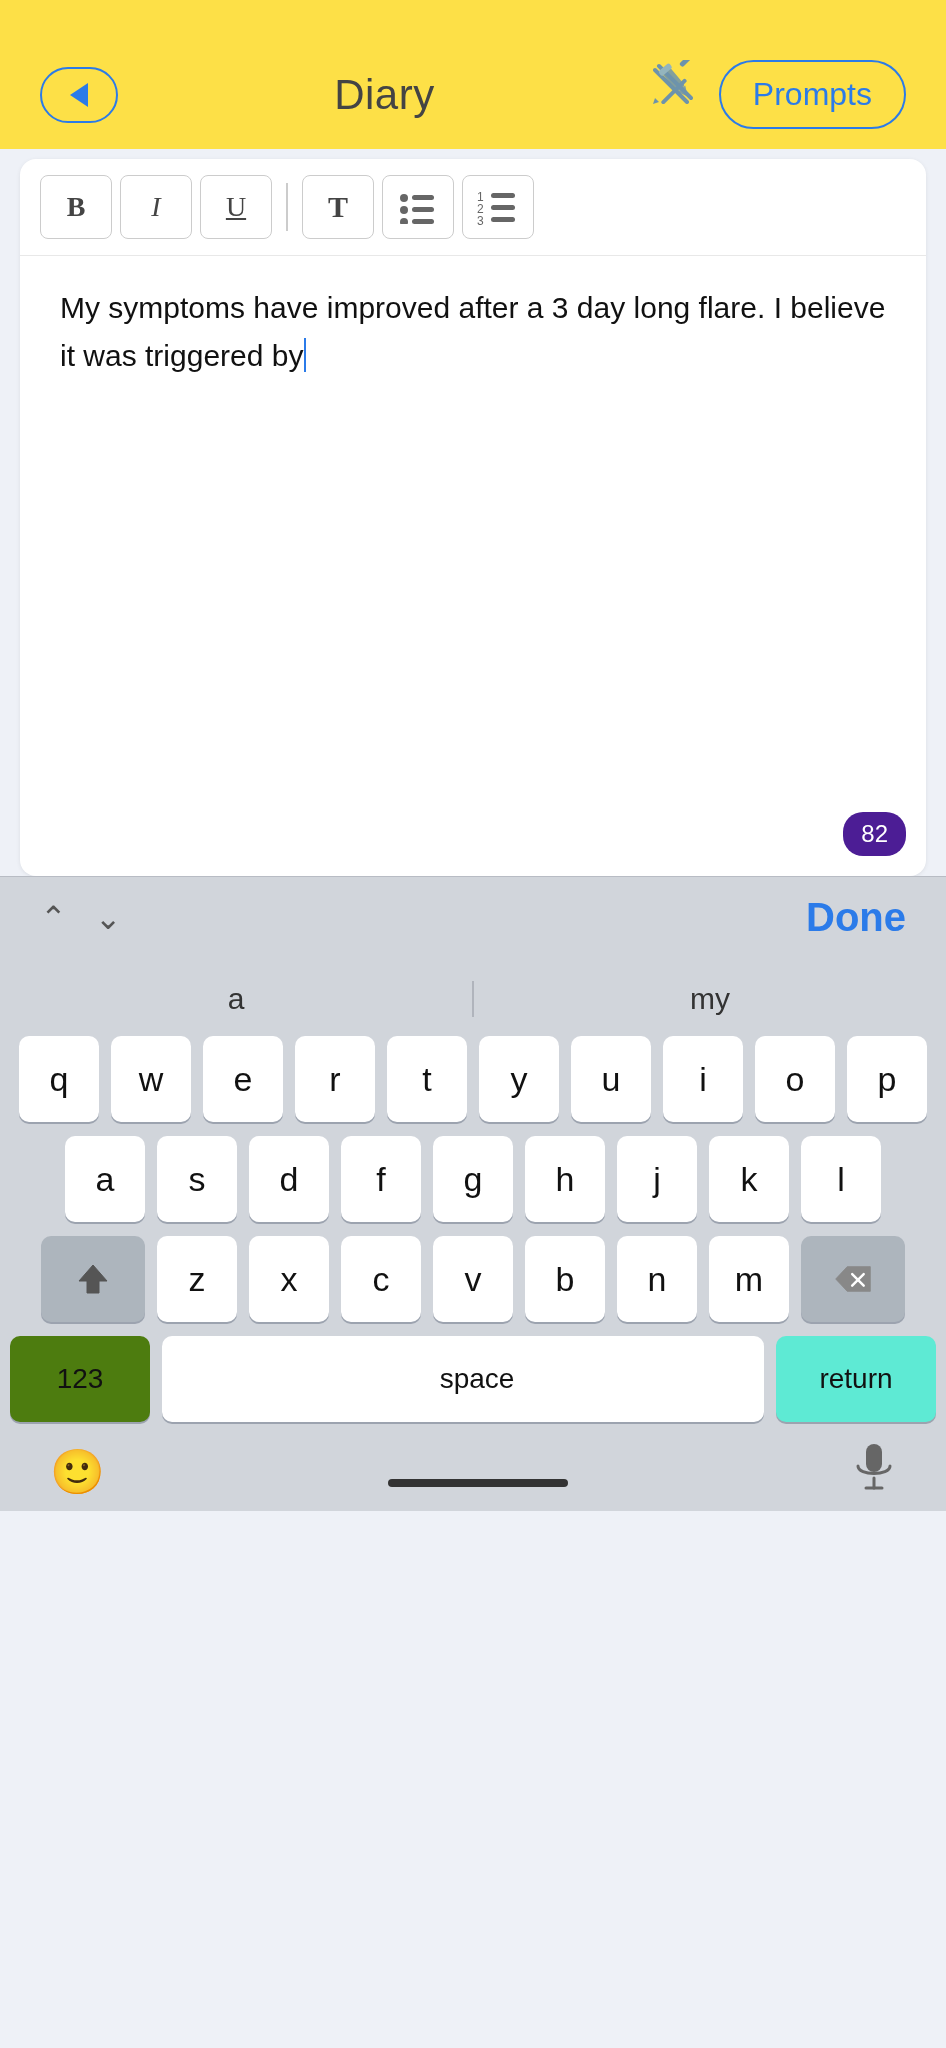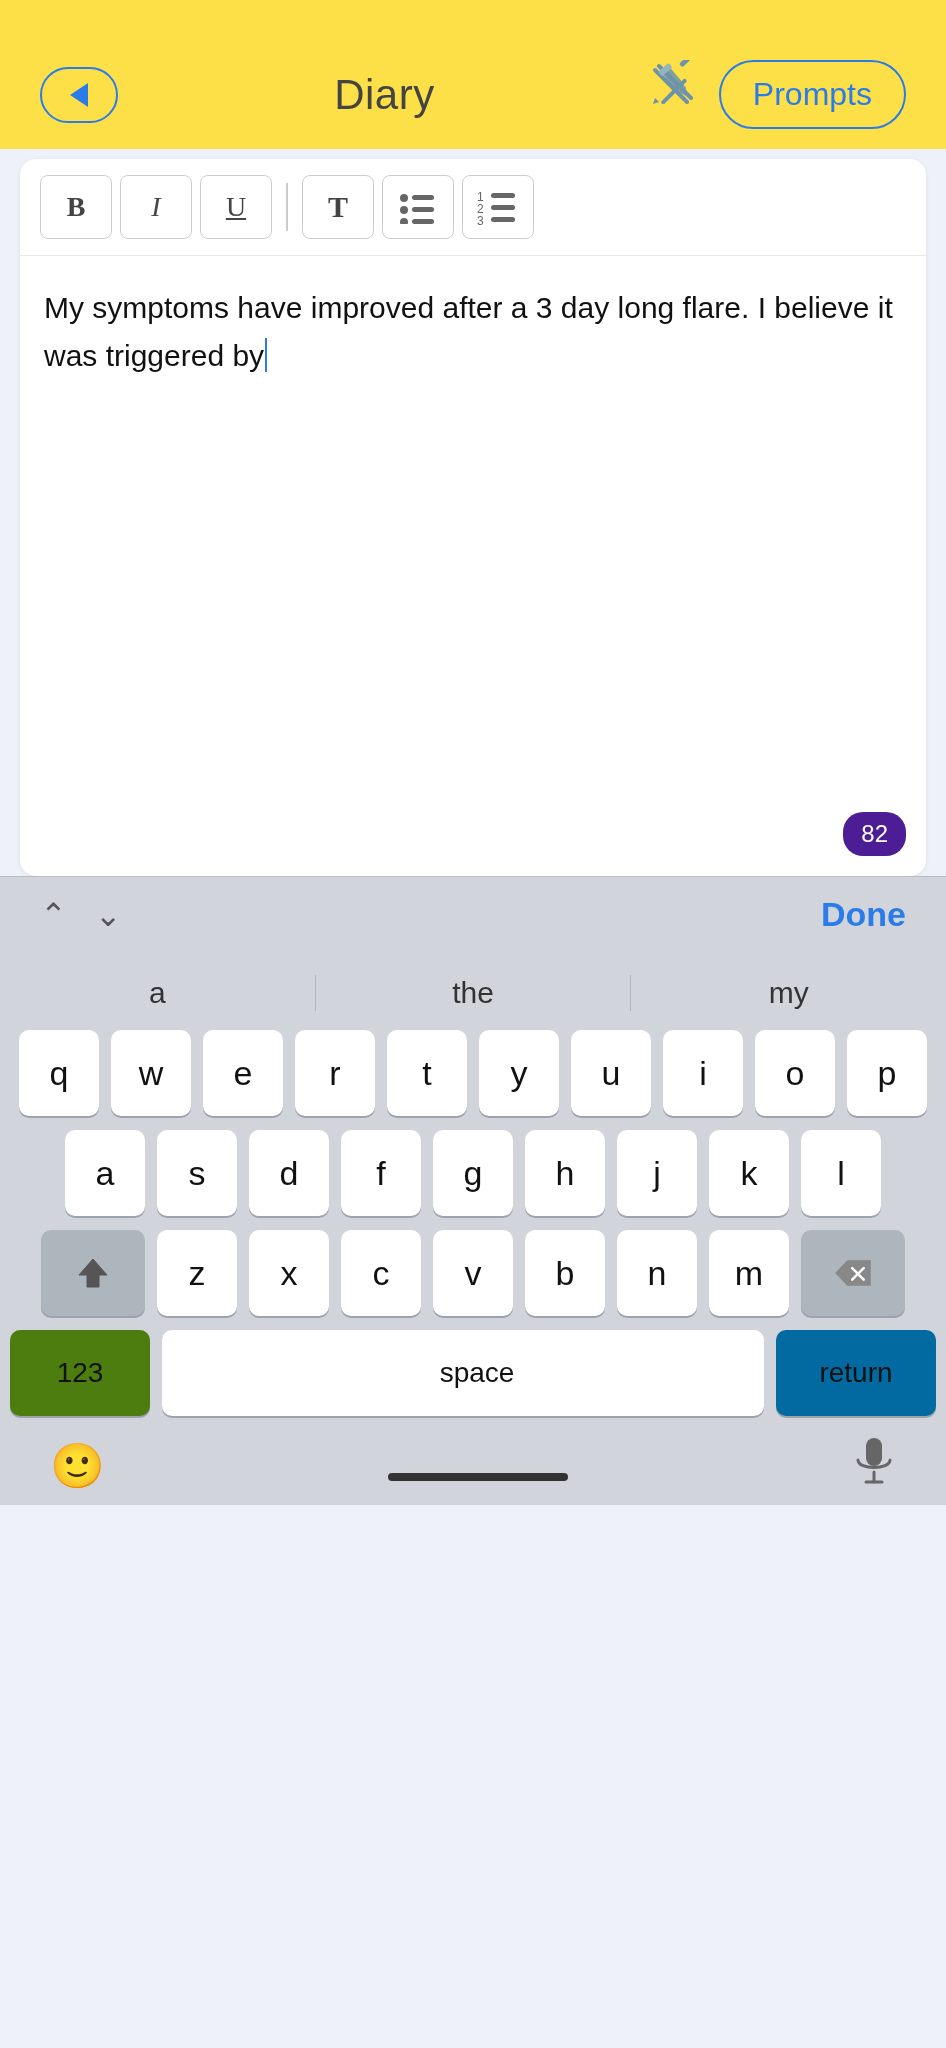--- a/index.html
+++ b/index.html
@@ -128,21 +128,21 @@
       font-size: 30px;
       font-weight: 600;
       border: 1.5px solid #ccc;
     }
 
     .toolbar-btn.bullet-btn, .toolbar-btn.numbered-btn {
       font-size: 26px;
     }
 
     .text-area {
-      padding: 28px 24px;
+      padding: 28px 40px;
       min-height: 620px;
       position: relative;
     }
 
     .text-content {
       font-size: 30px;
       line-height: 1.6;
       color: #111;
     }
 
@@ -182,21 +182,21 @@
       gap: 28px;
     }
 
     .nav-arrow-up, .nav-arrow-down {
       font-size: 32px;
       color: #555;
       cursor: pointer;
     }
 
     .done-btn {
-      font-size: 34px;
+      font-size: 40px;
       font-weight: 600;
       color: #2b7be9;
       cursor: pointer;
     }
 
     
     .keyboard {
       background: #d1d5db;
       padding-top: 0;
     }
@@ -273,21 +273,21 @@
 
     .key.space-key {
       background: #fff;
       max-width: none;
       flex: 5;
       font-size: 28px;
       padding-left: 28px;
     }
 
     .key.return-key {
-      background: #0369a1;
+      background: #5eead4;
       max-width: 160px;
       flex: 2;
       font-size: 28px;
     }
 
     .bottom-bar {
       display: flex;
       align-items: center;
       justify-content: space-between;
       padding: 20px 50px 10px 50px;
@@ -391,21 +391,20 @@
     <span class="nav-arrow-down">⌄</span>
   </div>
   <span class="done-btn">Done</span>
 </div>
 
 <div class="keyboard">
 
   <div class="suggestions-bar">
     <div class="suggestion">a</div>
     <div class="suggestion-divider"></div>
-    <div class="suggestion">the</div>
     <div class="suggestion-divider"></div>
     <div class="suggestion">my</div>
   </div>
 
   <div class="keyboard-rows">
 
     <div class="key-row">
       <div class="key">q</div>
       <div class="key">w</div>
       <div class="key">e</div>

